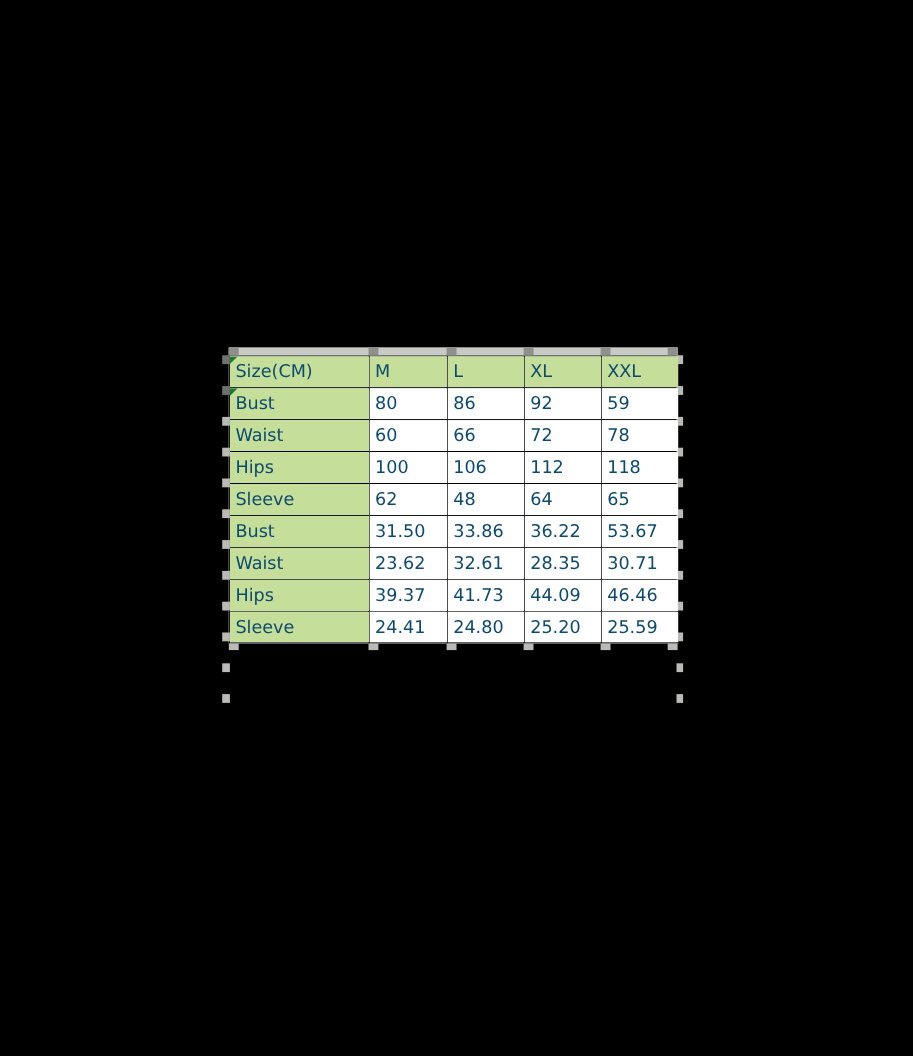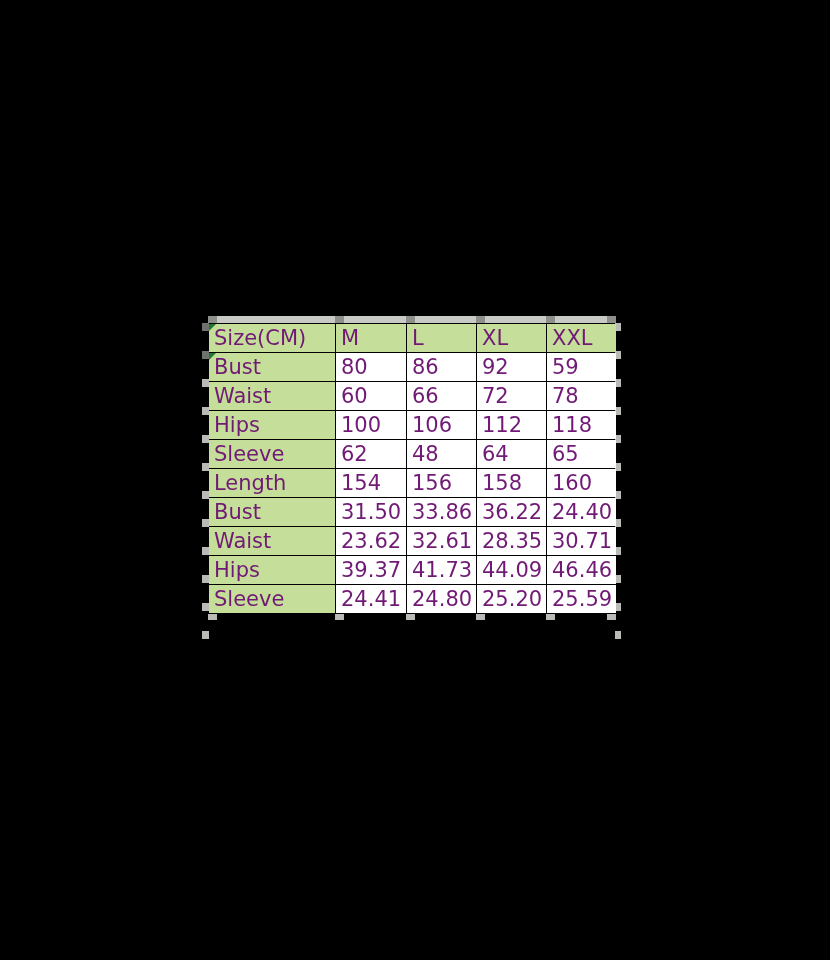--- a/index.html
+++ b/index.html
@@ -49,23 +49,23 @@
   table.size-table {
     border-collapse: collapse;
     table-layout: fixed;
     width: 408px;
     background: #ffffff;
   }
   table.size-table td {
     border: 1px solid #000000;
     height: 28px;
     padding: 0 0 0 5px;
-    font-size: 21px;
+    font-size: 16px;
     line-height: 28px;
-    color: #701a75;
+    color: #0c4a6e;
     background: #ffffff;
     white-space: nowrap;
     overflow: hidden;
     position: relative;
     font-family: "DejaVu Sans", "Liberation Sans", sans-serif;
   }
   table.size-table td.label,
   table.size-table tr.header-row td {
     background: #c5de99;
   }
@@ -231,32 +231,25 @@
             <td>118</td>
           </tr>
           <tr>
             <td class="label">Sleeve</td>
             <td>62</td>
             <td>48</td>
             <td>64</td>
             <td>65</td>
           </tr>
           <tr>
-            <td class="label">Length</td>
-            <td>154</td>
-            <td>156</td>
-            <td>158</td>
-            <td>160</td>
-          </tr>
-          <tr>
             <td class="label">Bust</td>
             <td>31.50</td>
             <td>33.86</td>
             <td>36.22</td>
-            <td>24.40</td>
+            <td>53.67</td>
           </tr>
           <tr>
             <td class="label">Waist</td>
             <td>23.62</td>
             <td>32.61</td>
             <td>28.35</td>
             <td>30.71</td>
           </tr>
           <tr>
             <td class="label">Hips</td>

